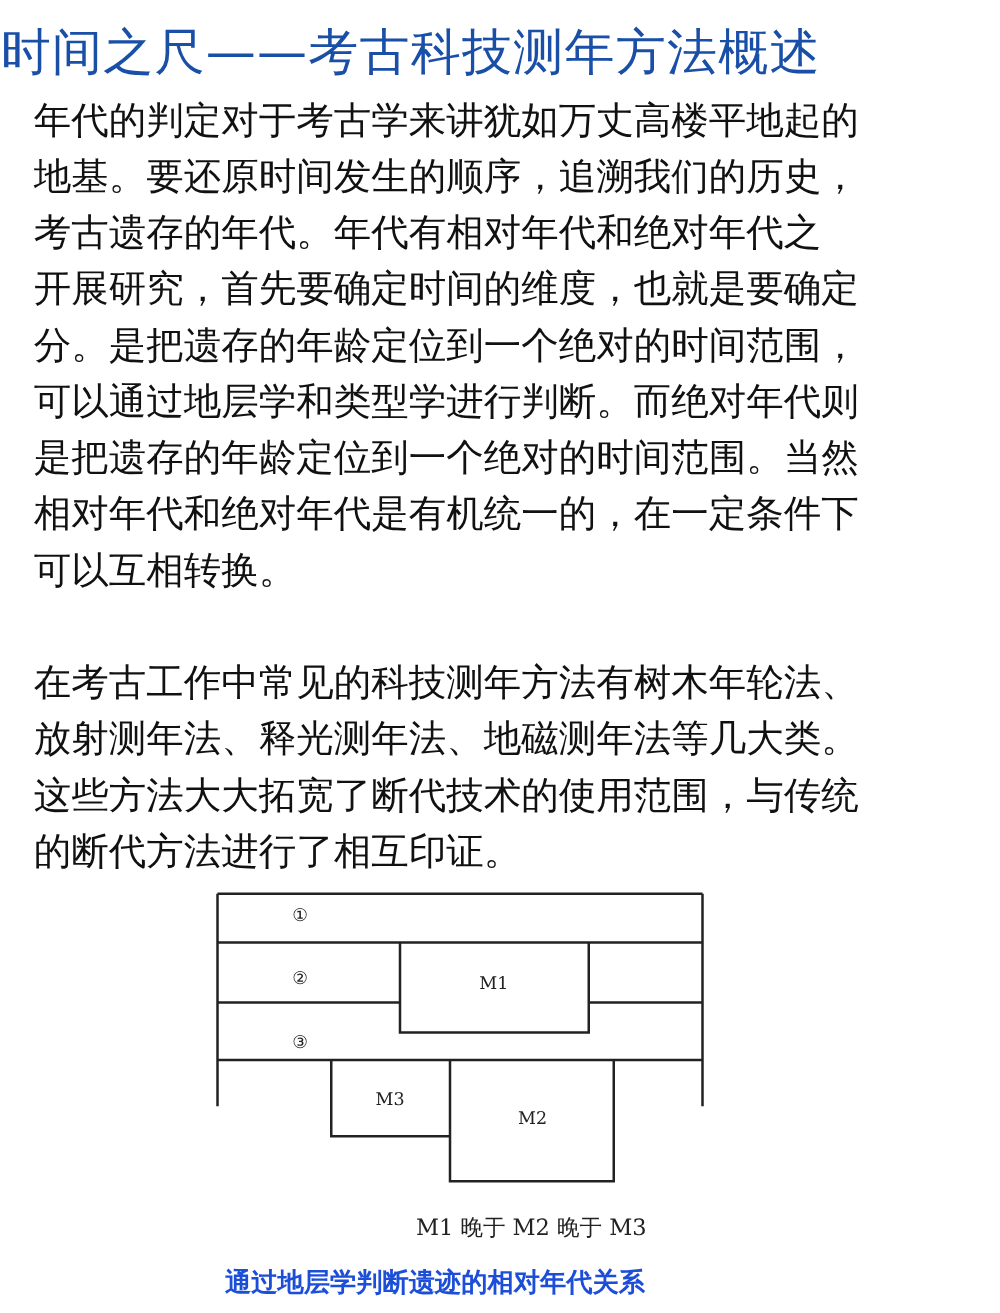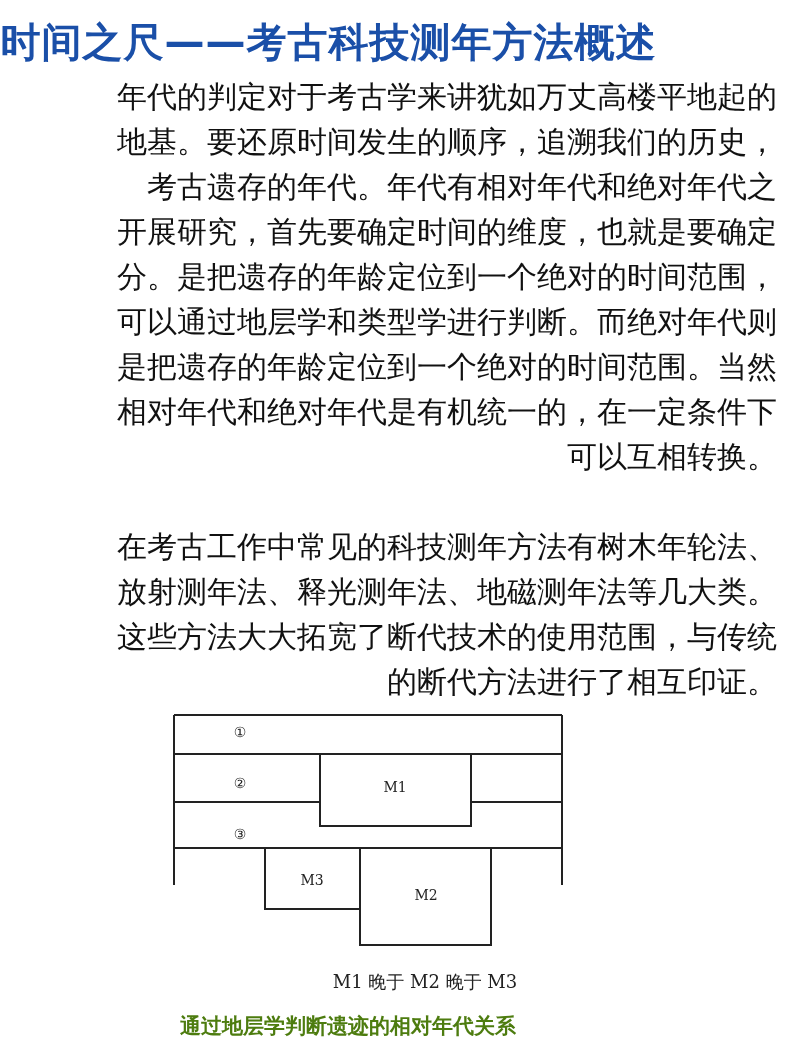--- a/index.html
+++ b/index.html
@@ -1,43 +1,43 @@
 <!DOCTYPE html>
 <html><head>
   <meta charset="utf-8">
   <style>
     html, body { margin: 0; padding: 0; background: #ffffff; }
     body { width: 800px; height: 1050px; position: relative; overflow: hidden; }
     .title {
       position: absolute; left: 0; top: 14px; width: 657px; text-align: center;
-      font-family: "DejaVu Sans", sans-serif; font-weight: bold;
+      font-family: "DejaVu Sans", sans-serif; font-weight: normal;
       font-size: 40px; line-height: 56px; color: #1a4fa8; letter-spacing: 1px;
       white-space: nowrap;
     }
     .para {
       position: absolute; left: 27px; width: 750px;
       font-family: "DejaVu Sans", sans-serif; font-size: 30px; line-height: 45px;
-      color: #111111; margin: 0; text-align: right;
+      color: #111111; margin: 0;
     }
     .para .line { display: block; white-space: nowrap; }
     #p1 { top: 74px; }
     #p2 { top: 524px; }
     .diagram { position: absolute; left: 0; top: 0; width: 800px; height: 1050px; pointer-events: none; }
     .diagram svg { position: absolute; left: 0; top: 0; }
     .dlabel {
       position: absolute; font-family: "DejaVu Serif", serif; font-size: 14px; color: #222;
       transform: translate(-50%, -50%); white-space: nowrap;
     }
     .caption1 {
       position: absolute; left: 0; width: 800px; top: 970px; text-align: center;
       font-family: "DejaVu Serif", serif; font-size: 18px; color: #222; white-space: nowrap; margin-left: 25px;
     }
     .caption2 {
       position: absolute; left: 180px; top: 1012px;
-      font-family: Liberation Sans, sans-serif; font-weight: bold; font-size: 21px; color: #4d7c0f;
+      font-family: Liberation Sans, sans-serif; font-weight: bold; font-size: 21px; color: #1d4ed8;
       white-space: nowrap;
     }
   </style>
 </head>
 <body>
 
 <div class="title">时间之尺——考古科技测年方法概述</div>
 
 <div class="para" id="p1">
   <span class="line">年代的判定对于考古学来讲犹如万丈高楼平地起的</span>

